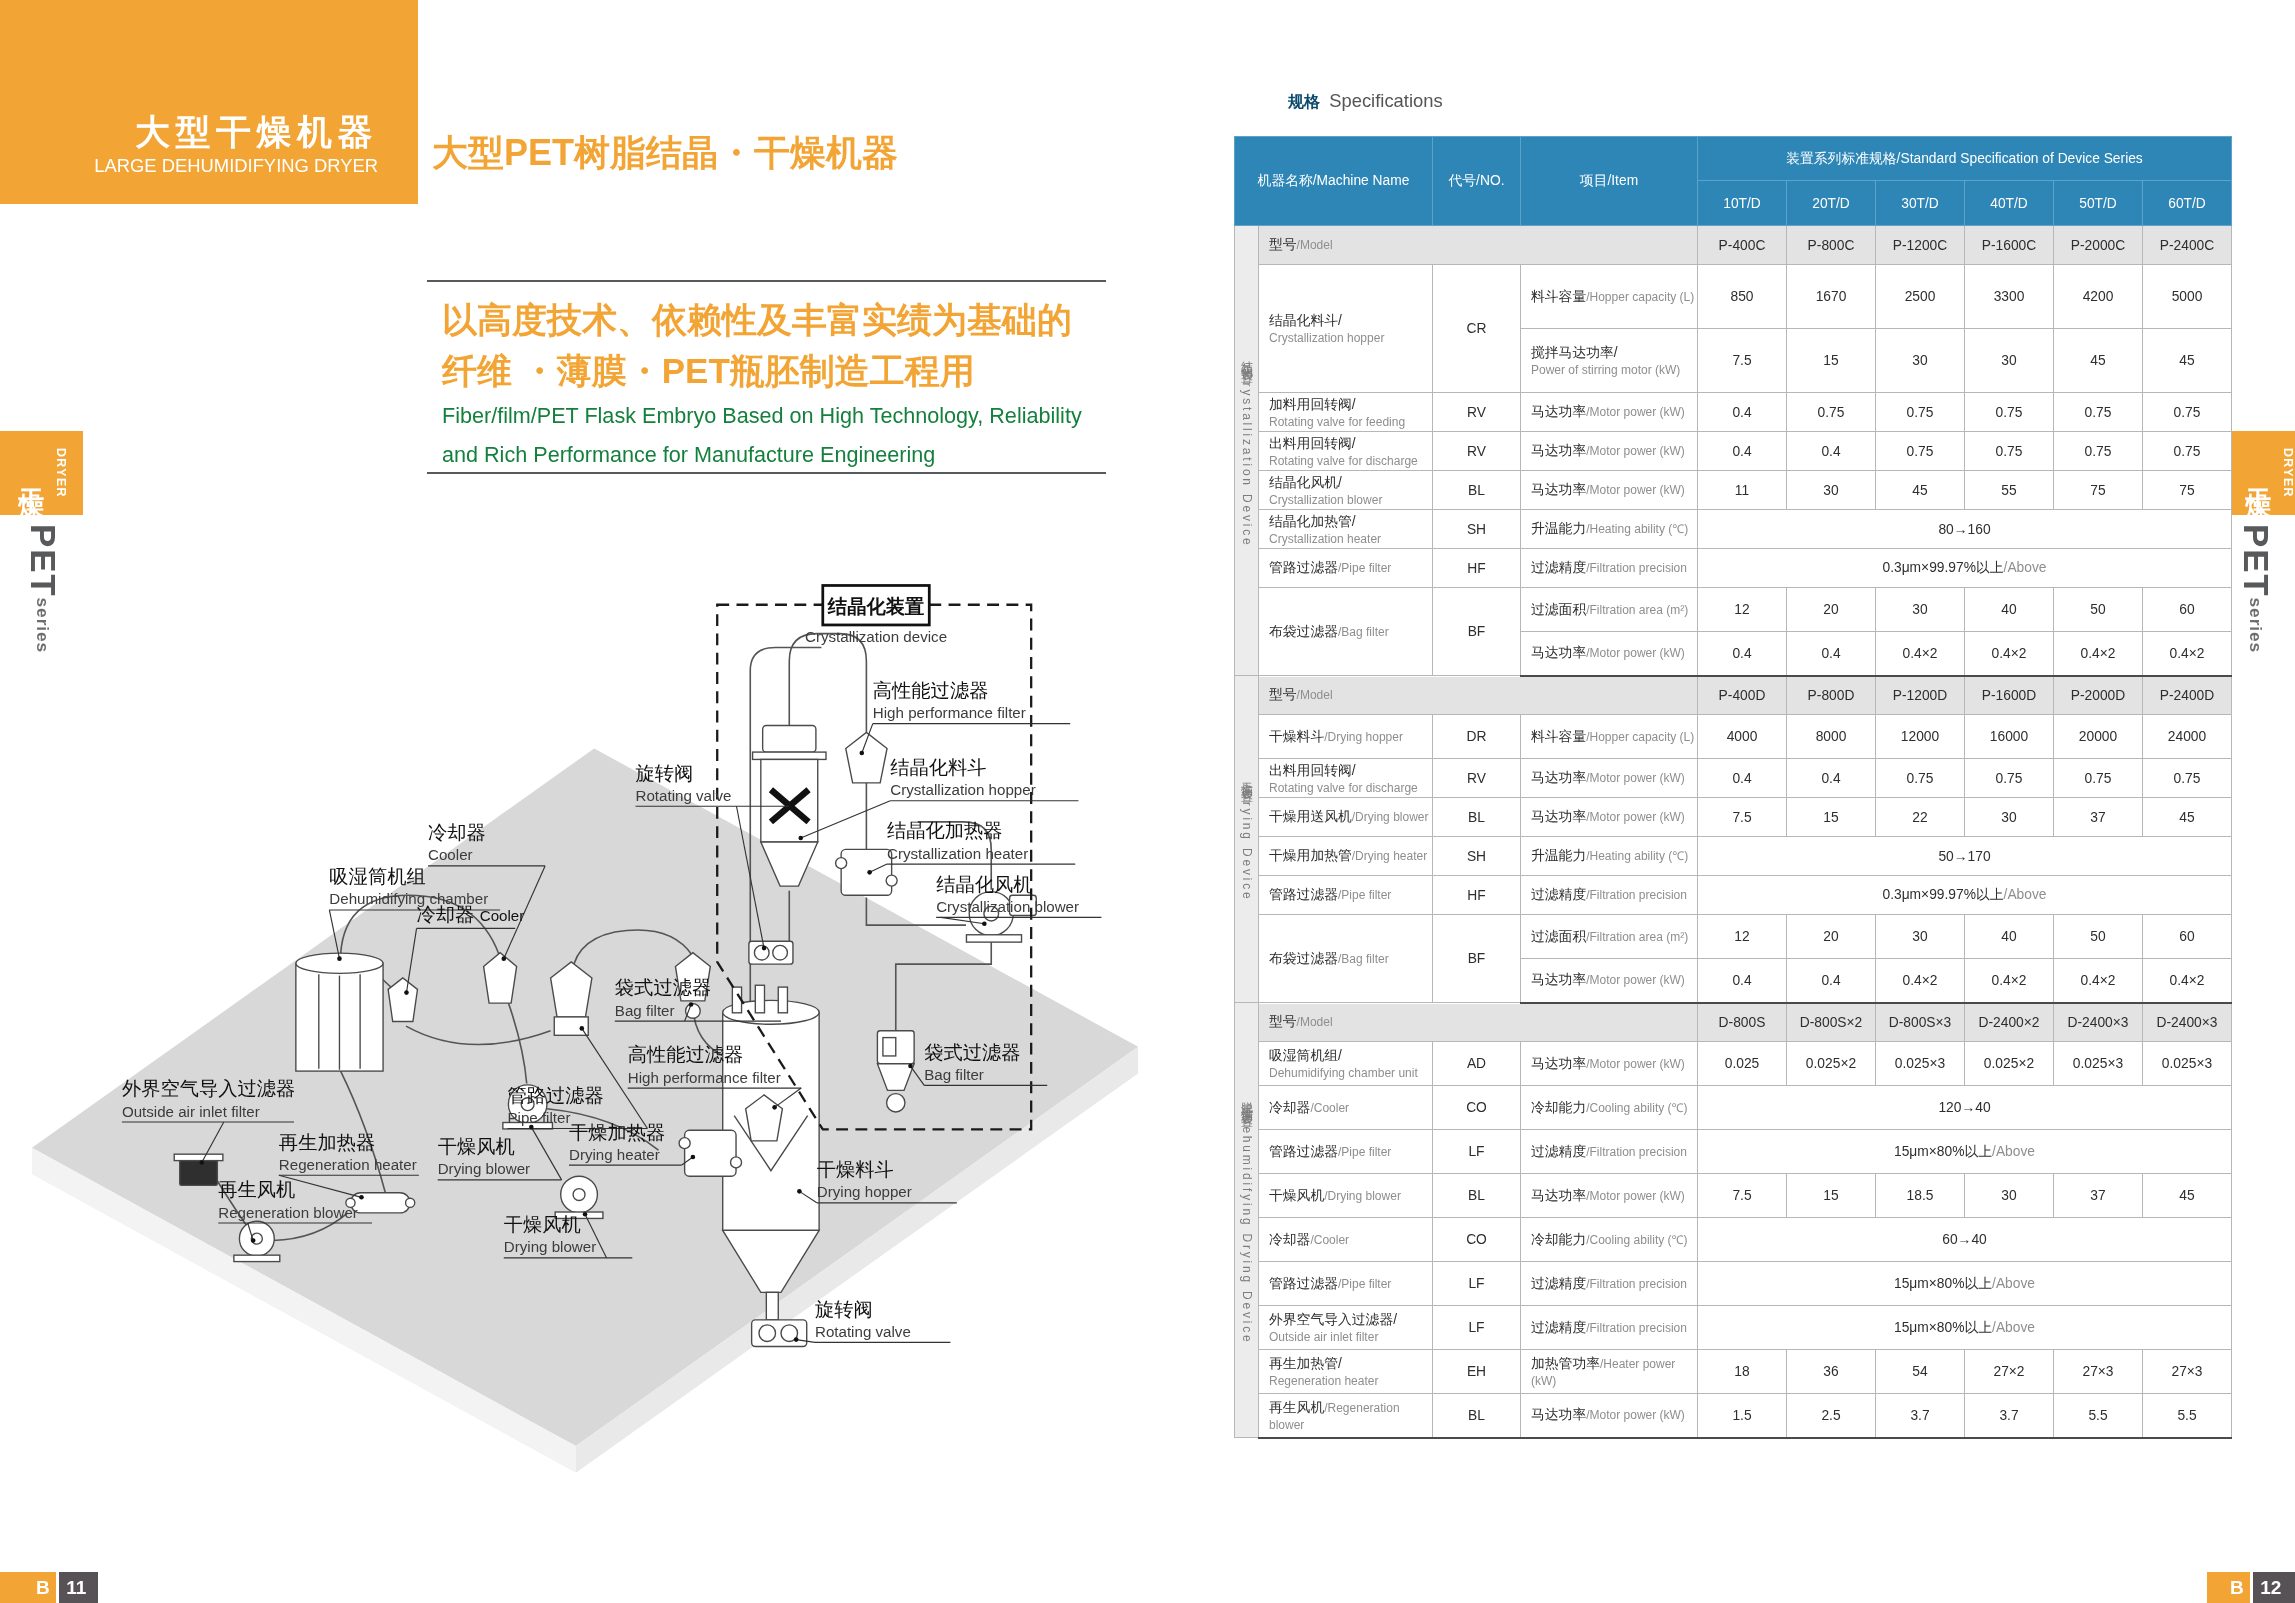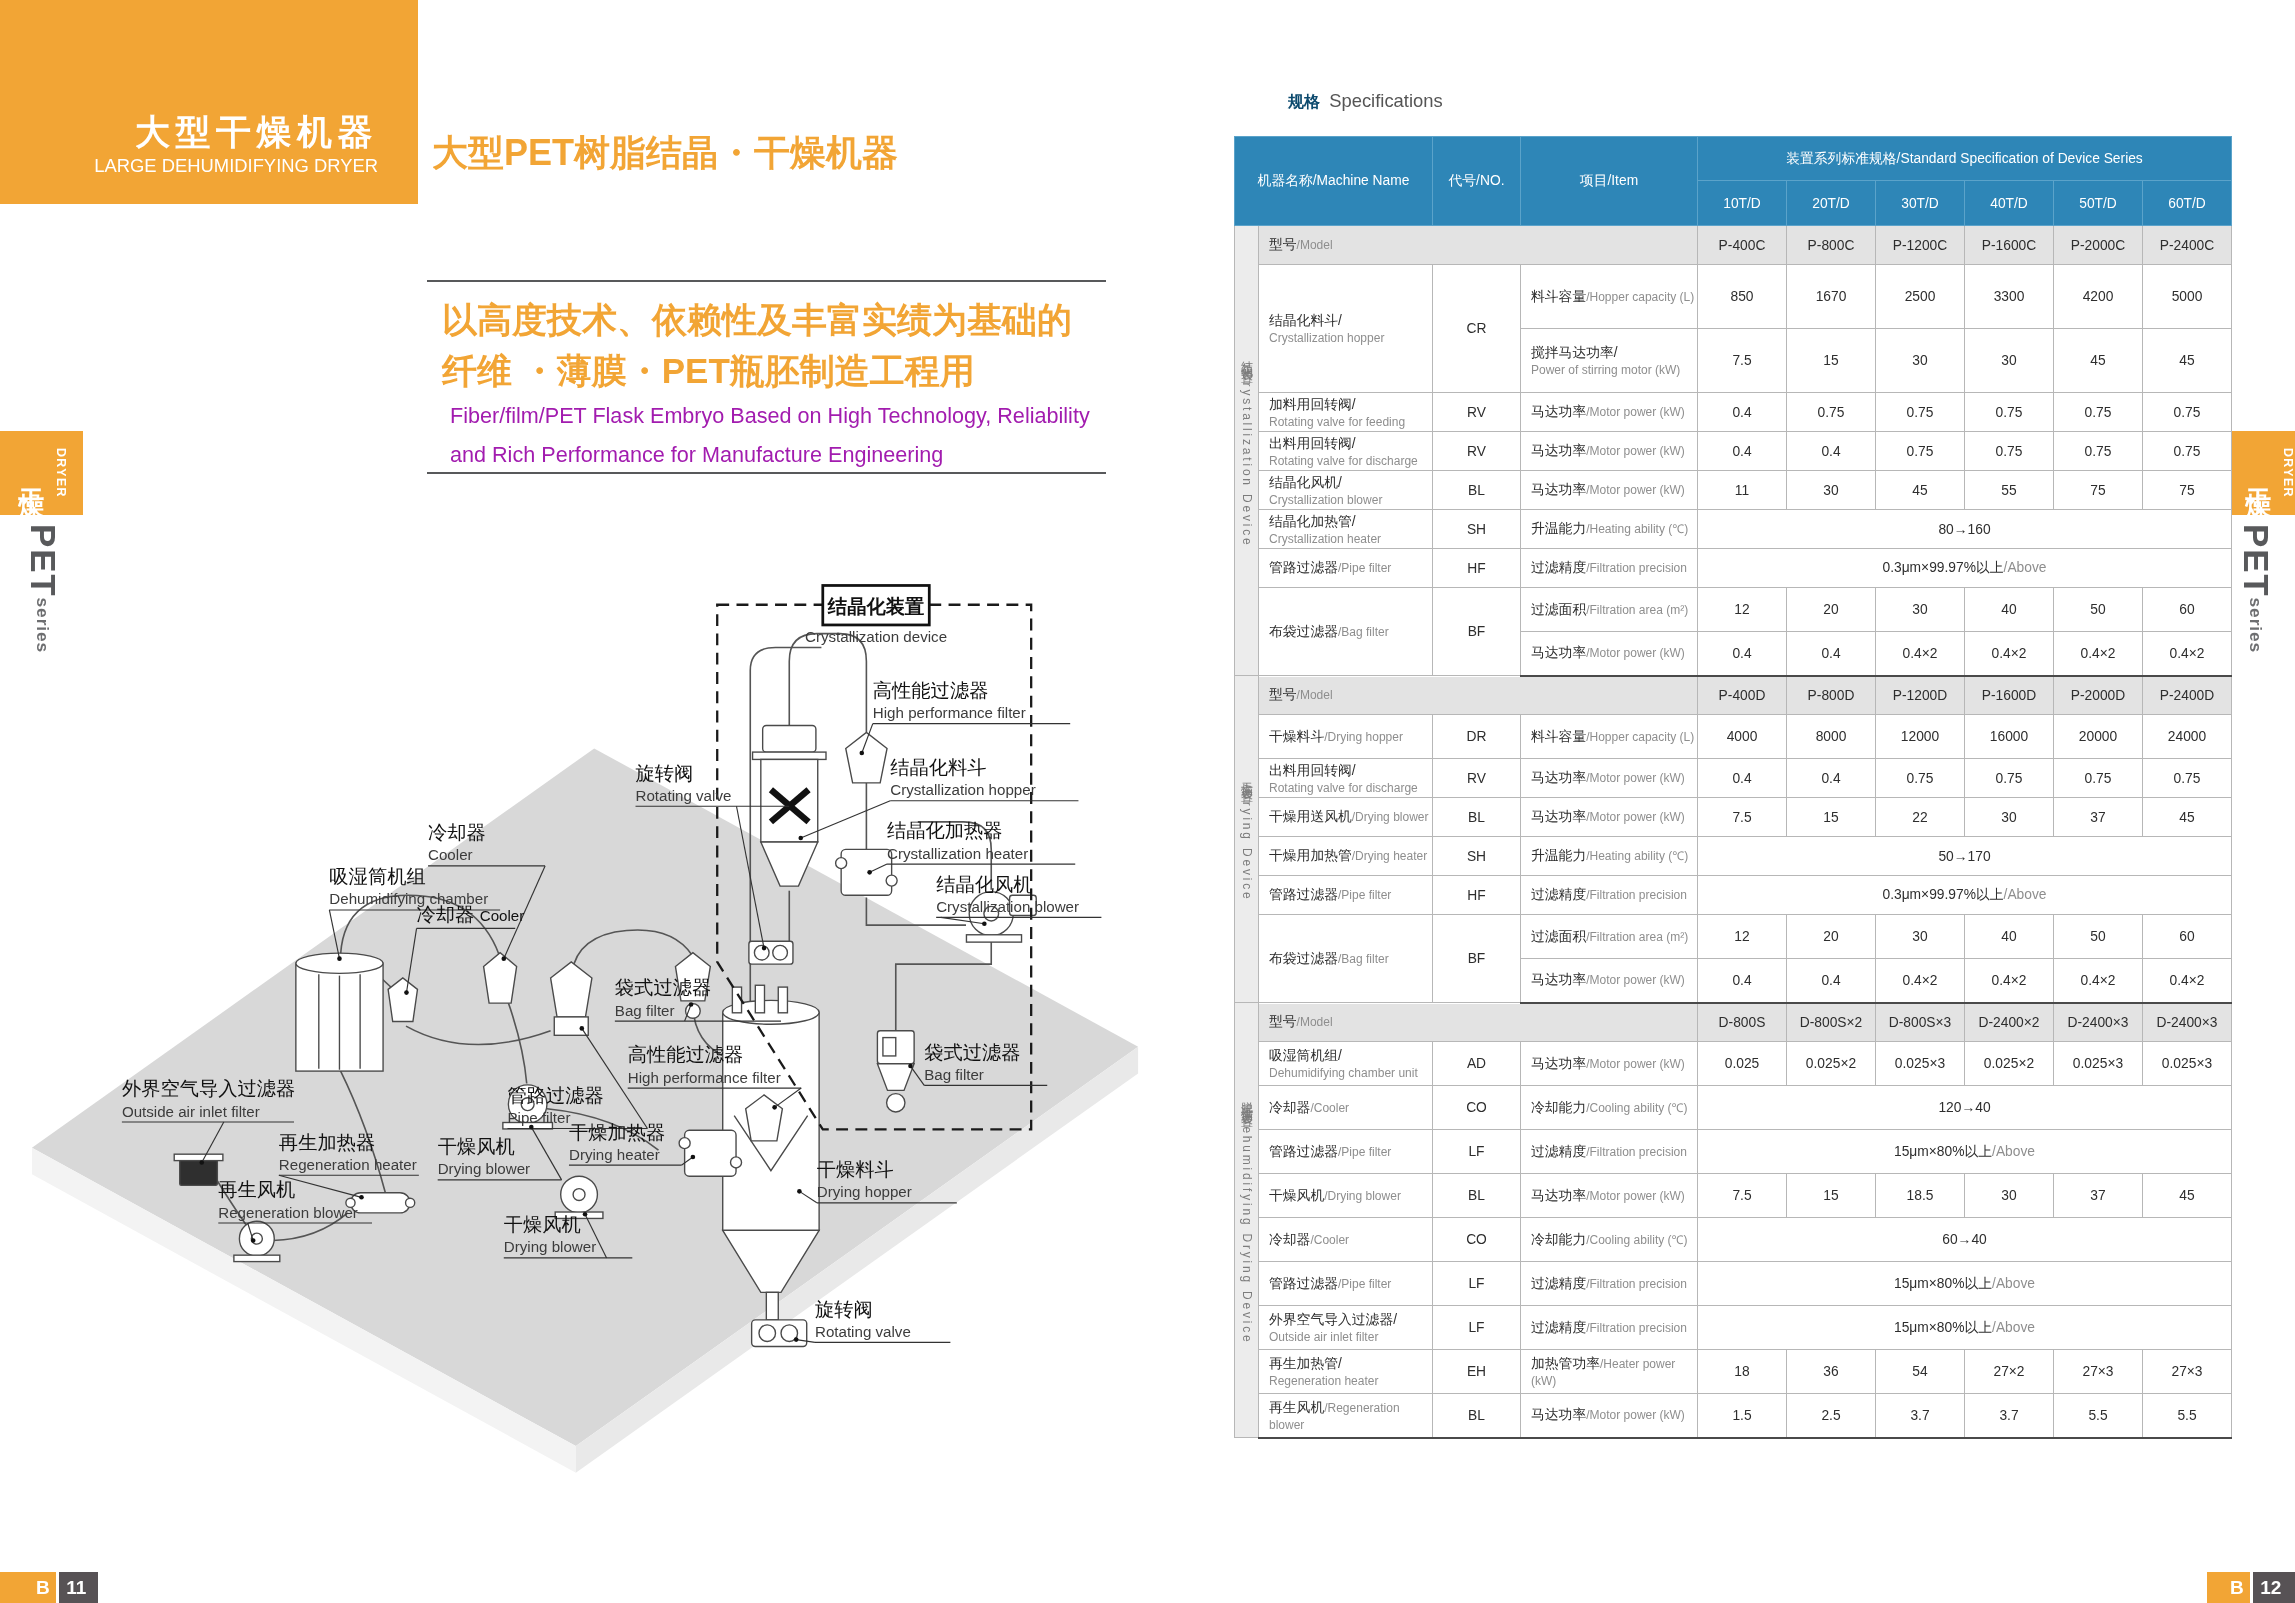--- a/index.html
+++ b/index.html
@@ -7,21 +7,21 @@
         font-family:"Liberation Sans",sans-serif;color:#2e2e2e;}
   
   .banner{position:absolute;left:0;top:0;width:418px;height:204px;background:#F2A535;color:#fff;}
   .banner .zh{position:absolute;right:40px;top:109px;font-size:35px;font-weight:bold;letter-spacing:5.5px;white-space:nowrap;}
   .banner .en{position:absolute;right:40px;top:155px;font-size:18.4px;font-weight:normal;white-space:nowrap;}
   
   .t-zh{position:absolute;left:432px;top:105px;font-size:36px;font-weight:bold;color:#F2A535;white-space:nowrap;margin-top:24px;}
   .t-en{position:absolute;left:442px;top:162px;font-size:41px;font-weight:bold;color:#58595B;line-height:51px;white-space:nowrap;}
   .rule{position:absolute;left:427px;width:679px;height:1.8px;background:#58595B;}
   .sub-zh{position:absolute;left:442px;top:294px;font-size:35px;font-weight:bold;color:#F2A535;line-height:51px;white-space:nowrap;}
-  .sub-en{position:absolute;left:442px;top:396px;font-size:21.6px;color:#a21caf;line-height:39px;white-space:nowrap;margin-left:8px;}
+  .sub-en{position:absolute;left:442px;top:396px;font-size:21.6px;color:#15803d;line-height:39px;white-space:nowrap;}
   
   .tab{position:absolute;top:431px;width:83px;height:84px;background:#F2A535;display:flex;justify-content:center;align-items:center;gap:4.6px;}
   .tab .cjk{writing-mode:vertical-rl;text-orientation:upright;font-size:26px;font-weight:bold;color:#fff;letter-spacing:4.6px;}
   .tab .den{writing-mode:vertical-rl;font-size:12.4px;font-weight:bold;color:#fff;letter-spacing:1.4px;}
   .pet{position:absolute;top:524px;width:69px;display:flex;justify-content:center;}
   .pet .v{writing-mode:vertical-rl;}
   .pet .p{font-size:35px;font-weight:bold;color:#58595B;letter-spacing:1.8px;}
   .pet .s{font-size:17.4px;font-weight:bold;color:#6d6e70;letter-spacing:0.9px;}
   
   .pg{position:absolute;top:1572px;height:31px;color:#fff;font-size:19px;font-weight:bold;display:flex;align-items:center;}

